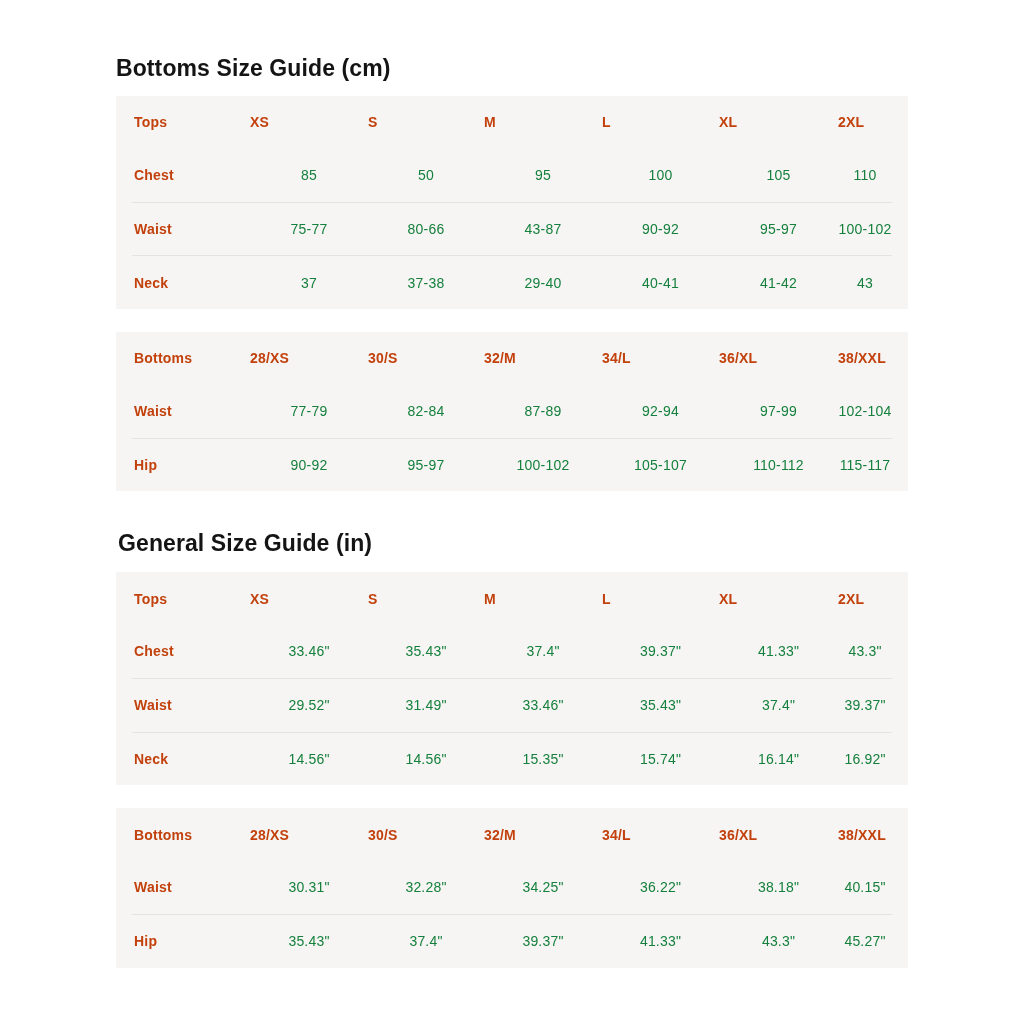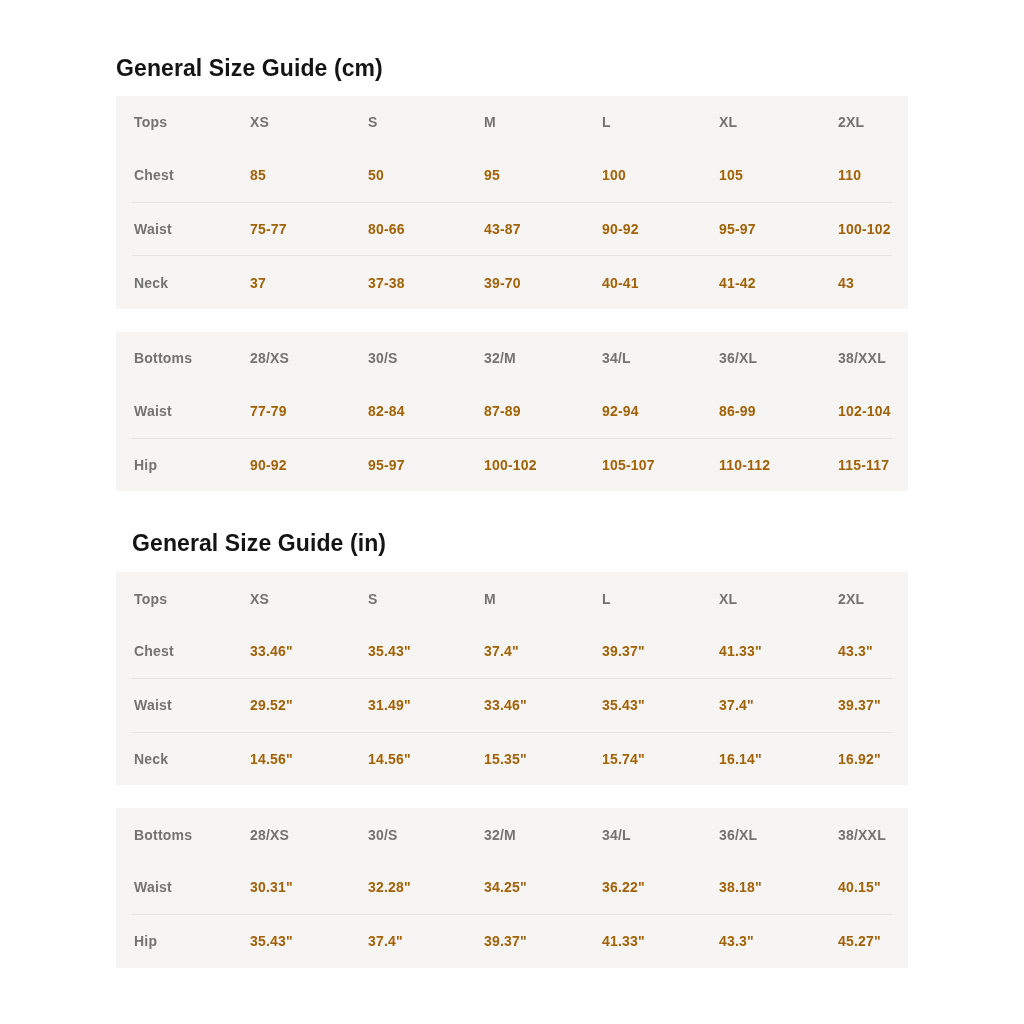--- a/index.html
+++ b/index.html
@@ -21,21 +21,21 @@
   }
   .section-title {
     font-size: 23px;
     line-height: 26px;
     font-weight: 700;
     color: #141414;
     margin: 0 0 15px 0;
     letter-spacing: 0.1px;
   }
   .section-in .section-title {
-    margin: 39px 0 16px 16px;
+    margin: 39px 0 16px 2px;
   }
   .size-table {
     background: #f6f5f3;
     padding: 0 16px;
     box-sizing: border-box;
     width: 792px;
   }
   .size-table.bottoms {
     margin-top: 23px;
   }
@@ -50,41 +50,42 @@
   .data-row + .data-row {
     border-top: 1px solid #e5e3e0;
   }
   .cell {
     font-size: 14px;
     letter-spacing: 0.2px;
     overflow: visible;
   }
   .cell.head, .cell.label {
     font-weight: 700;
-    color: #737373;
+    color: #c2410c;
   }
   .cell.value {
-    font-weight: 700;
-    color: #a16207;
+    font-weight: 400;
+    color: #15803d;
+    text-align: center;
   }
   .footnote {
     font-size: 15px;
     line-height: 20px;
     color: #1c1c1c;
     margin: 9px 0 0 0;
     font-weight: 400;
   }
 </style>
 </head>
 <body>
 
 <main class="page">
 
   <section class="section-cm">
-    <h1 class="section-title">General Size Guide (cm)</h1>
+    <h1 class="section-title">Bottoms Size Guide (cm)</h1>
 
     <div class="size-table tops">
       <div class="t-row header-row">
         <div class="cell head">Tops</div>
         <div class="cell head">XS</div>
         <div class="cell head">S</div>
         <div class="cell head">M</div>
         <div class="cell head">L</div>
         <div class="cell head">XL</div>
         <div class="cell head">2XL</div>
@@ -104,21 +105,21 @@
         <div class="cell value">80-66</div>
         <div class="cell value">43-87</div>
         <div class="cell value">90-92</div>
         <div class="cell value">95-97</div>
         <div class="cell value">100-102</div>
       </div>
       <div class="t-row data-row">
         <div class="cell label">Neck</div>
         <div class="cell value">37</div>
         <div class="cell value">37-38</div>
-        <div class="cell value">39-70</div>
+        <div class="cell value">29-40</div>
         <div class="cell value">40-41</div>
         <div class="cell value">41-42</div>
         <div class="cell value">43</div>
       </div>
     </div>
 
     <div class="size-table bottoms">
       <div class="t-row header-row">
         <div class="cell head">Bottoms</div>
         <div class="cell head">28/XS</div>
@@ -127,21 +128,21 @@
         <div class="cell head">34/L</div>
         <div class="cell head">36/XL</div>
         <div class="cell head">38/XXL</div>
       </div>
       <div class="t-row data-row">
         <div class="cell label">Waist</div>
         <div class="cell value">77-79</div>
         <div class="cell value">82-84</div>
         <div class="cell value">87-89</div>
         <div class="cell value">92-94</div>
-        <div class="cell value">86-99</div>
+        <div class="cell value">97-99</div>
         <div class="cell value">102-104</div>
       </div>
       <div class="t-row data-row">
         <div class="cell label">Hip</div>
         <div class="cell value">90-92</div>
         <div class="cell value">95-97</div>
         <div class="cell value">100-102</div>
         <div class="cell value">105-107</div>
         <div class="cell value">110-112</div>
         <div class="cell value">115-117</div>

